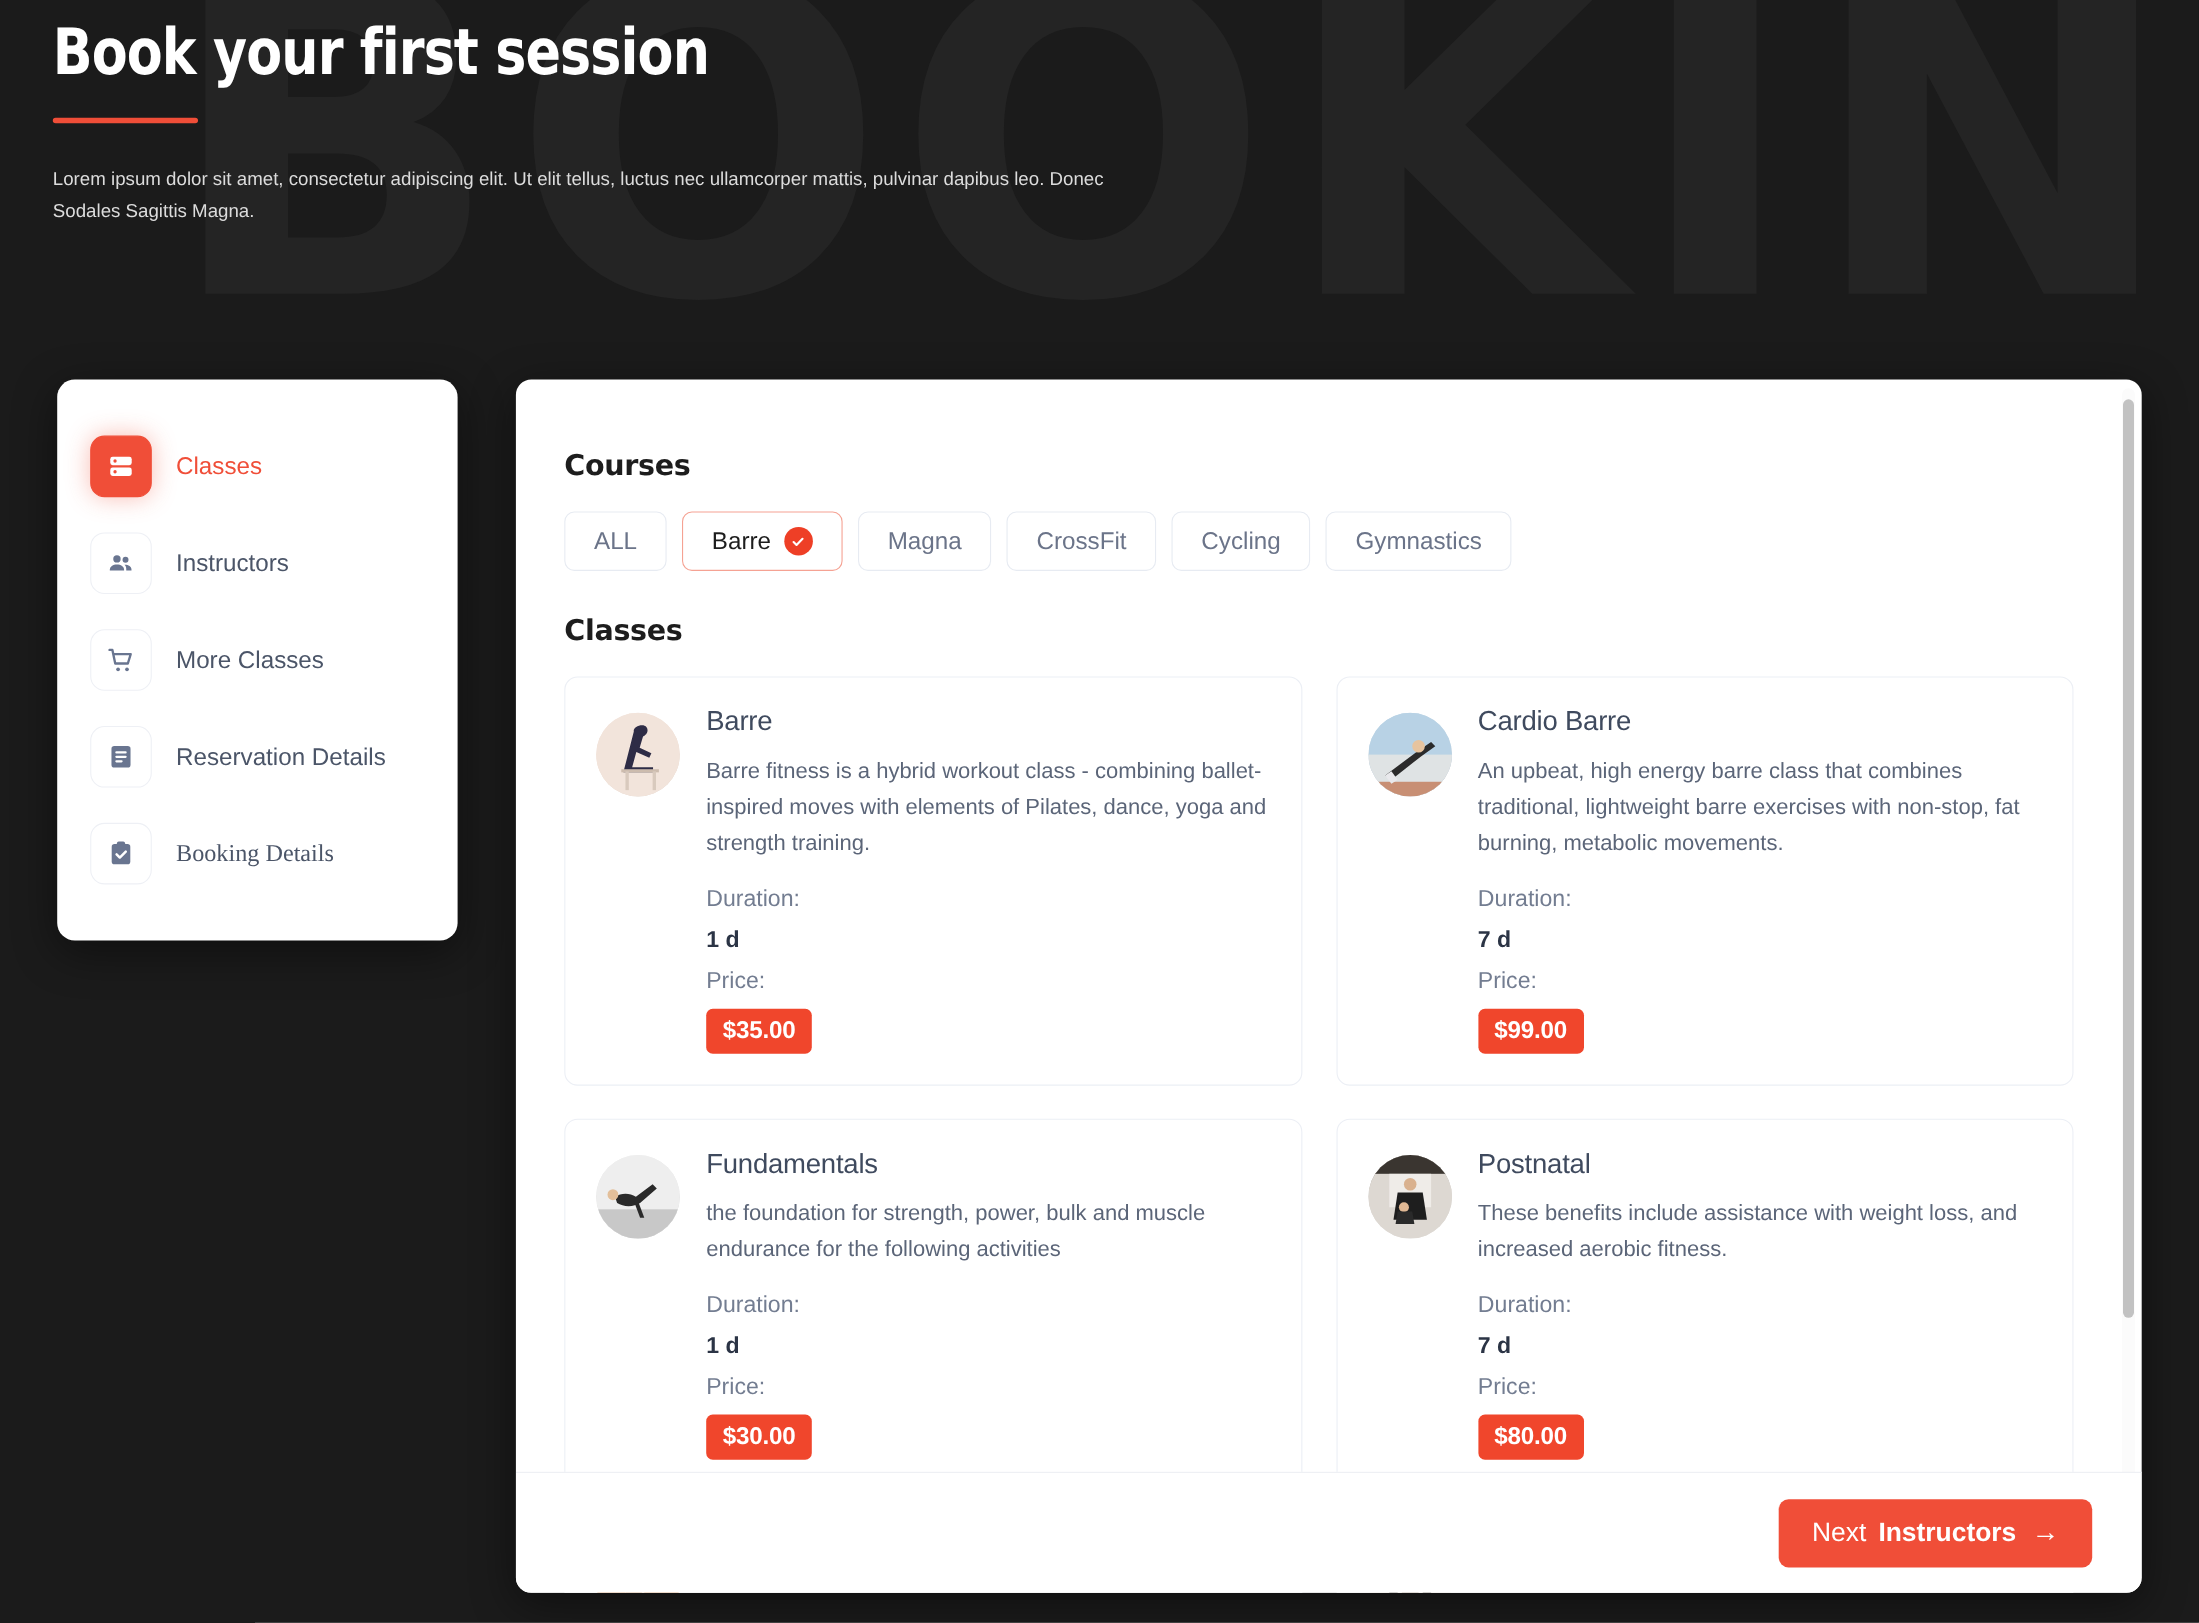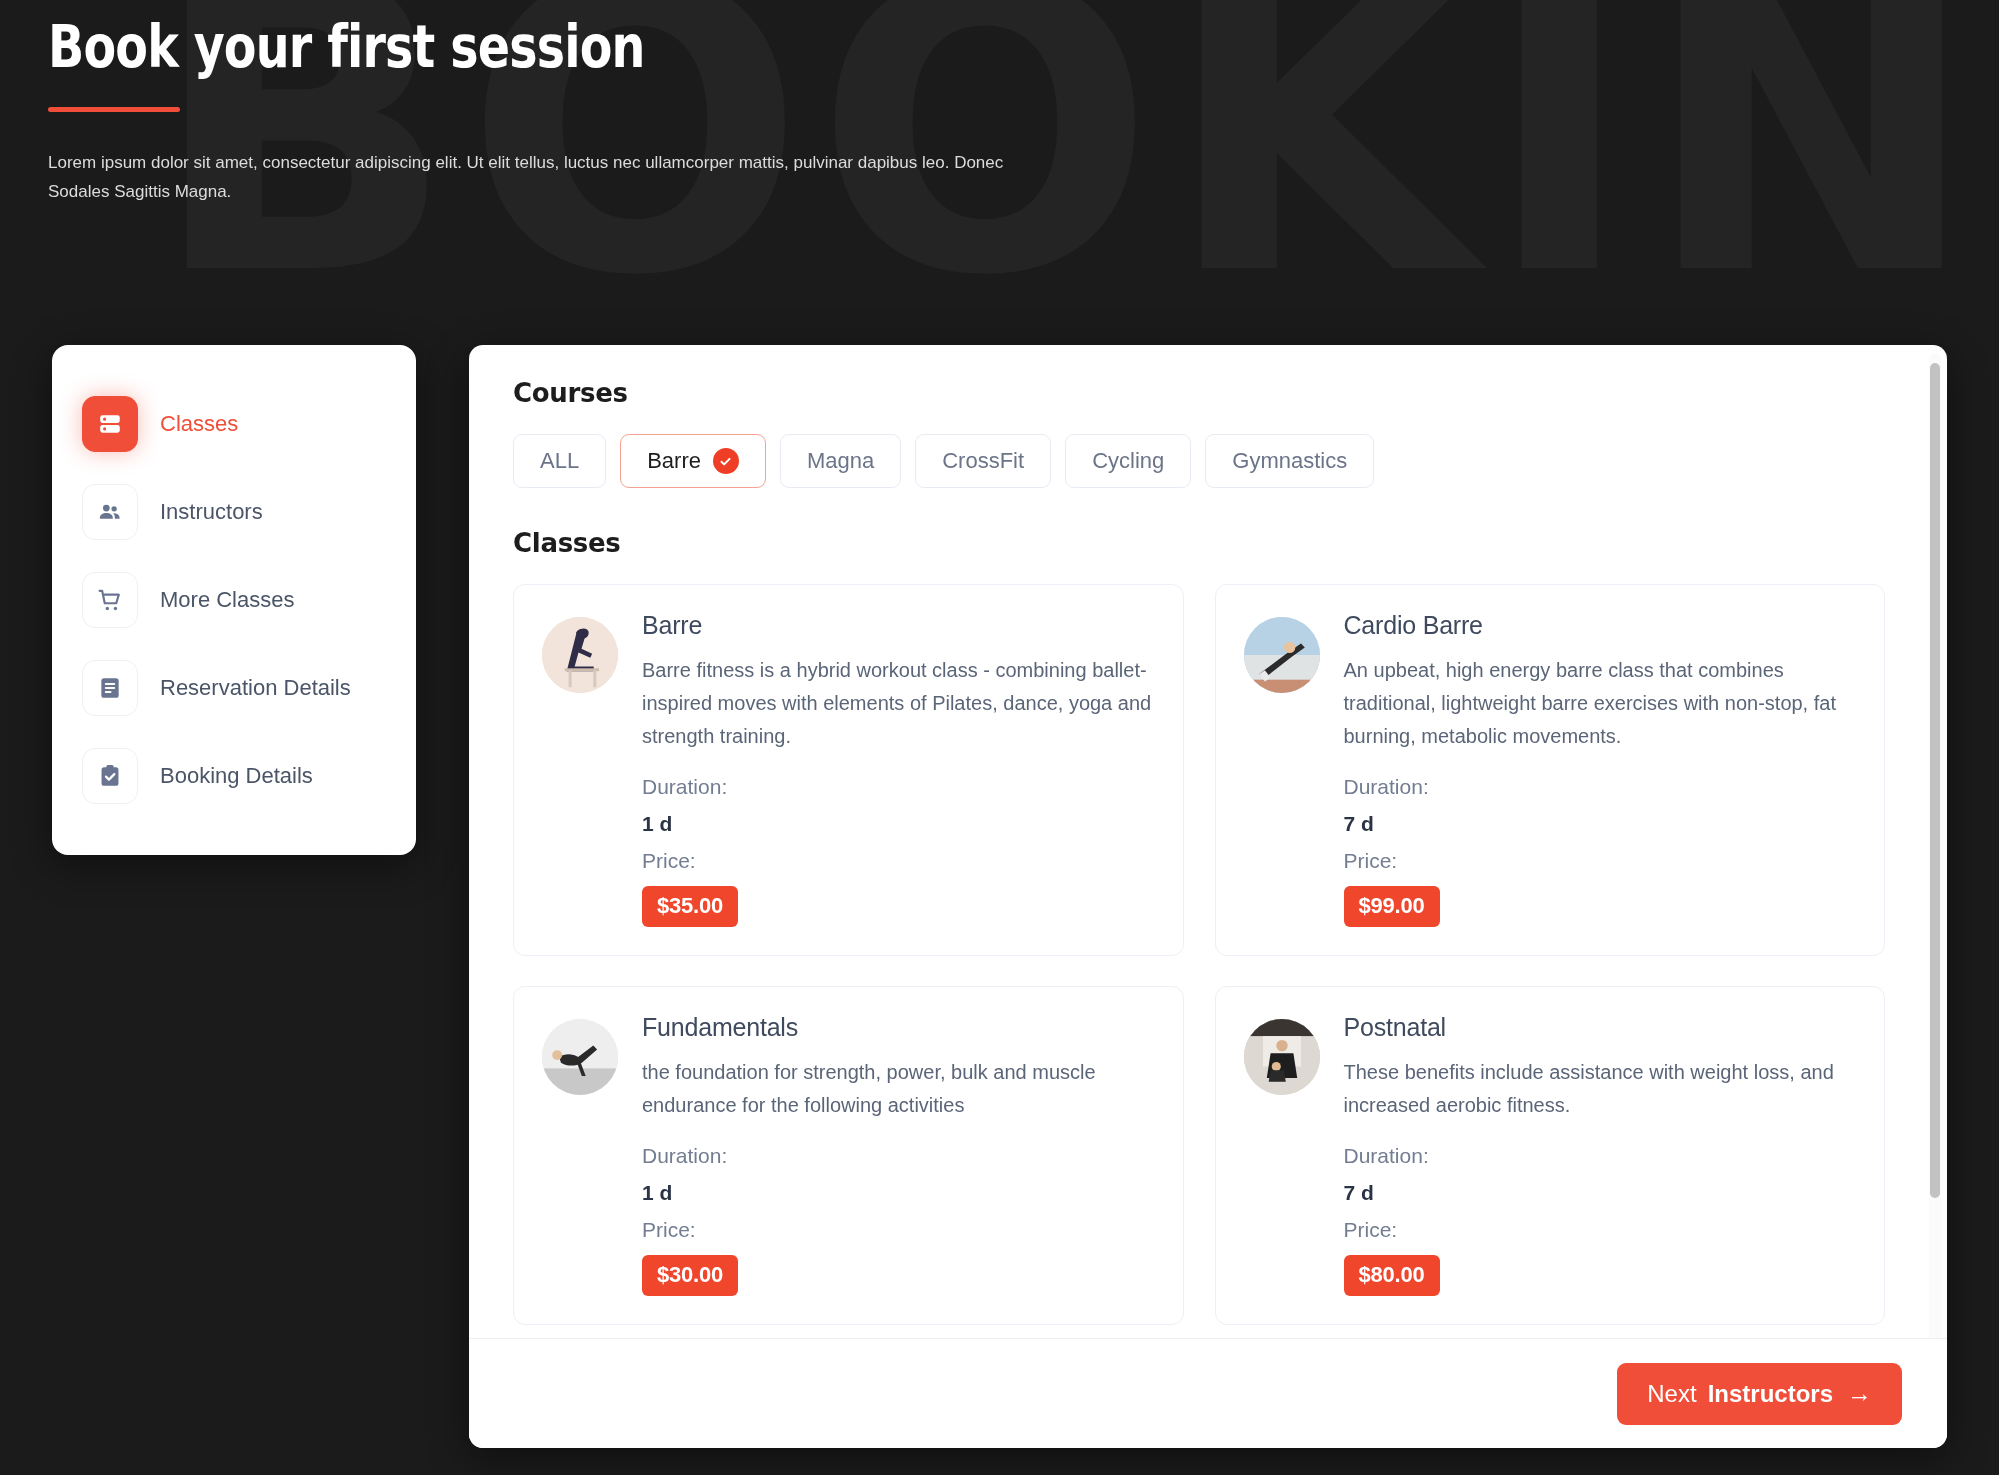--- a/index.html
+++ b/index.html
@@ -92,21 +92,21 @@
     flex: none;
   }
   .nav-item {
     display: flex;
     align-items: center;
     gap: 22px;
     height: 66px;
     margin-bottom: 22px;
     cursor: pointer;
   }
-  .nav-item:last-child { margin-bottom: 0; }
+  .nav-item:last-child { margin-bottom: 0; font-family: Liberation Serif, serif; }
   .nav-icon {
     width: 56px; height: 56px;
     flex: none;
     border-radius: 13px;
     border: 1px solid #eef0f5;
     background: #ffffff;
     display: flex;
     align-items: center;
     justify-content: center;
     color: #697590;
@@ -132,21 +132,21 @@
     height: 1103px;
     background: #ffffff;
     border-radius: 14px;
     box-shadow: 0 10px 40px rgba(0,0,0,0.45);
     overflow: hidden;
     flex: none;
   }
   .panel-scroll {
     position: absolute;
     inset: 0 18px 0 0;
-    padding: 33px 44px 0 44px;
+    padding: 64px 44px 0 44px;
     overflow: hidden;
   }
   .section-title {
     font-family: "DejaVu Sans", sans-serif;
     font-size: 26px;
     font-weight: 700;
     color: #1d1d1d;
     letter-spacing: -0.3px;
   }
 

